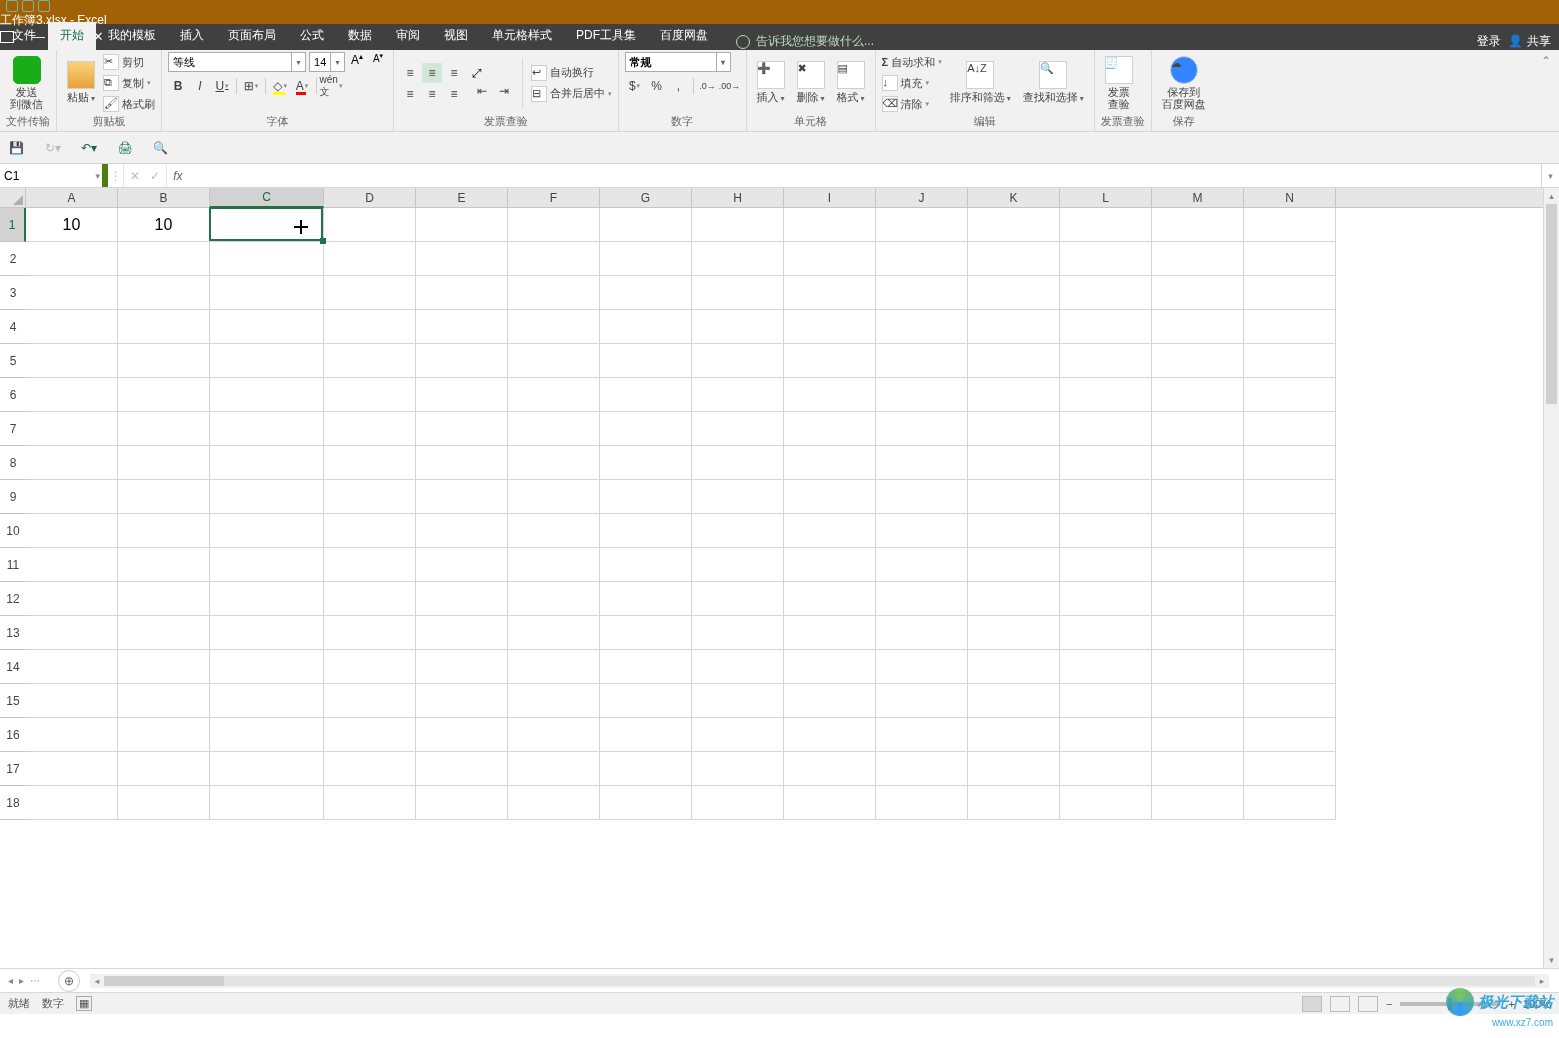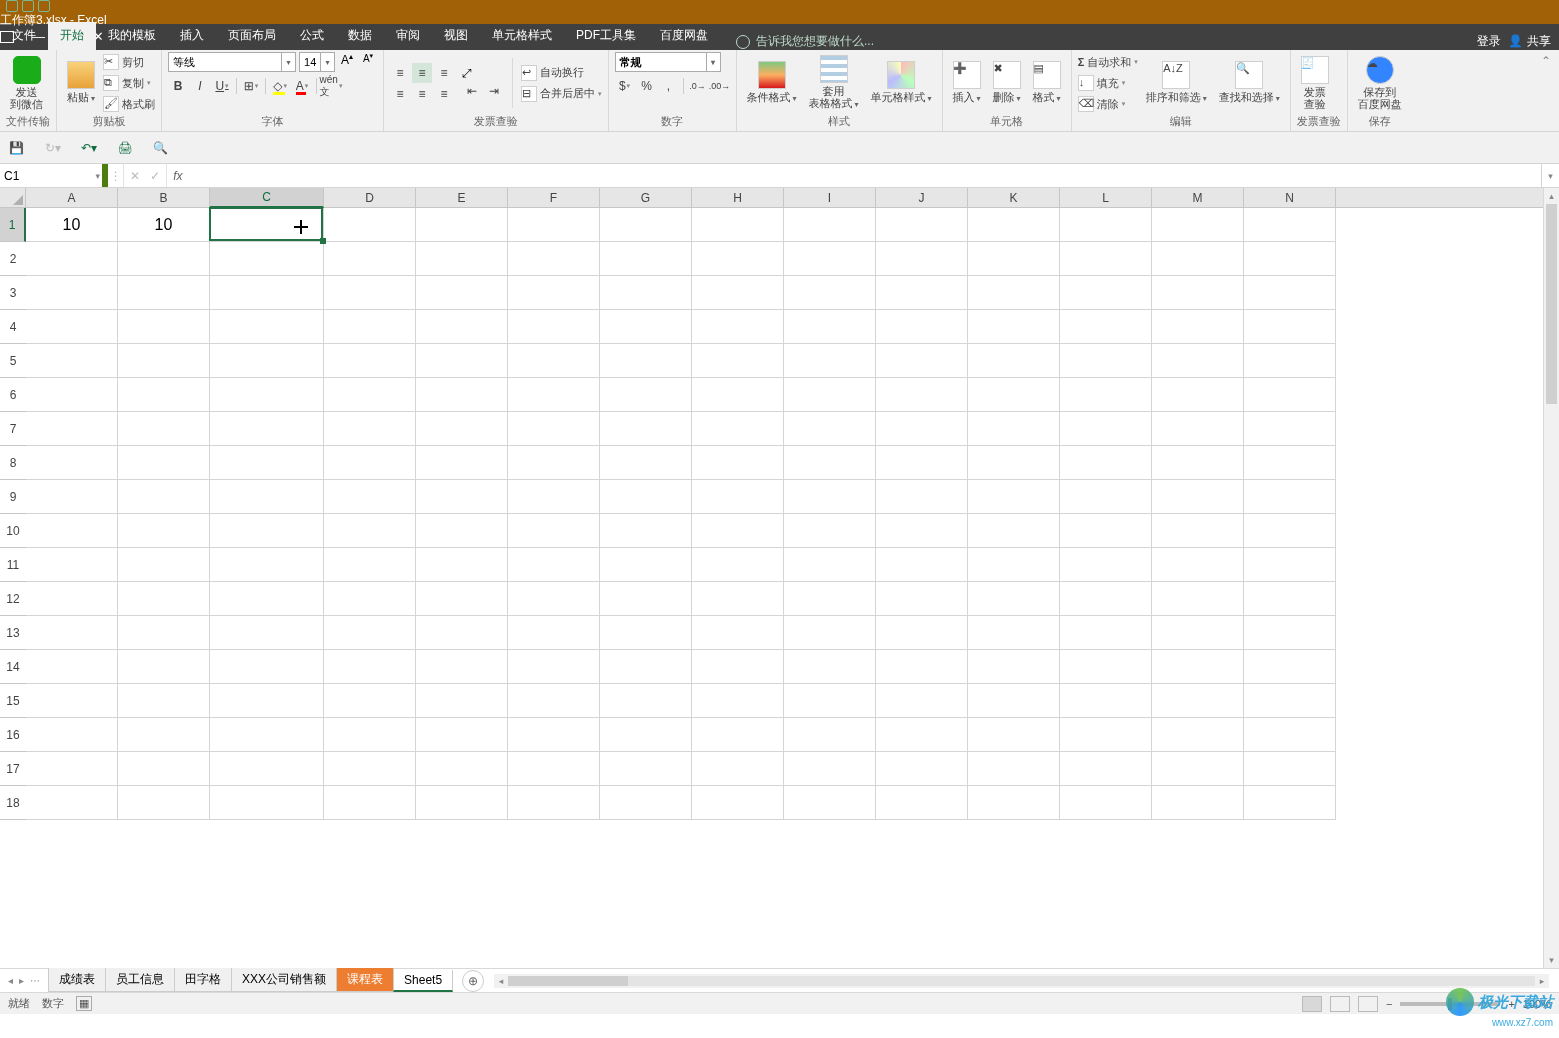--- a/index.html
+++ b/index.html
@@ -189,21 +189,21 @@
             <span>格式刷</span>
           </div>
       </div>
     </div>
     <div class="label">剪贴板</div>
   </div>
 
   <div class="rgroup" style="min-width:200px;">
     <div class="body stack" style="align-items:flex-start;">
       <div style="display:flex;gap:3px;">
-        <div class="font-select" style="width:128px;">
+        <div class="font-select" style="width:138px;">
             <span>等线</span>
             <span class="dd">▾</span>
           </div>
         <div class="font-select" style="width:36px;">
             <span>14</span>
             <span class="dd">▾</span>
           </div>
         <div class="b" style="width:18px;text-align:center;">A<sup style="font-size:8px;">▴</sup></div>
         <div class="b" style="width:18px;text-align:center;font-size:10px;">A<sup style="font-size:7px;">▾</sup></div>
       </div>
@@ -275,37 +275,20 @@
         <div class="b">%</div>
         <div class="b">,</div>
         <div style="width:1px;background:#ccc;margin:2px 2px;"></div>
         <div class="b" style="font-size:9px;">.0→</div>
         <div class="b" style="font-size:9px;">.00→</div>
       </div>
     </div>
     <div class="label">数字</div>
   </div>
 
-  <div class="rgroup">
-    <div class="body">
-      <div class="bigbtn">
-          <div class="icn" style="background:linear-gradient(#7fc97f,#fdae61,#d7191c);"></div>
-          <div class="txt arrow">条件格式</div>
-        </div>
-      <div class="bigbtn">
-          <div class="icn" style="background:repeating-linear-gradient(#b3cde3,#b3cde3 4px,#fff 4px,#fff 8px);"></div>
-          <div class="txt arrow">套用<br>表格格式</div>
-        </div>
-      <div class="bigbtn">
-          <div class="icn" style="background:conic-gradient(#fbb,#bfb,#bbf,#ffb);"></div>
-          <div class="txt arrow">单元格样式</div>
-        </div>
-    </div>
-    <div class="label">样式</div>
-  </div>
 
   <div class="rgroup">
     <div class="body">
       <div class="bigbtn">
           <div class="icn">➕</div>
           <div class="txt arrow">插入</div>
         </div>
       <div class="bigbtn">
           <div class="icn">✖</div>
           <div class="txt arrow">删除</div>
@@ -737,28 +720,20 @@
     <div class="arr">▾</div>
   </div>
 </div>
 
 <div class="sheetbar">
   <div class="sheet-nav">
     <span class="n">◂</span>
     <span class="n">▸</span>
     <span class="n">⋯</span>
   </div>
-  <div class="sheet-tabs" id="stabs">
-      <div class="stab">成绩表</div>
-      <div class="stab">员工信息</div>
-      <div class="stab">田字格</div>
-      <div class="stab">XXX公司销售额</div>
-      <div class="stab orange">课程表</div>
-      <div class="stab active">Sheet5</div>
-    </div>
   <div class="sheet-add">⊕</div>
   <div class="sb-hscroll">
       <span class="arr">◂</span>
       <div class="track">
         <div class="thumb"></div>
       </div>
       <span class="arr">▸</span>
     </div>
 </div>
 

